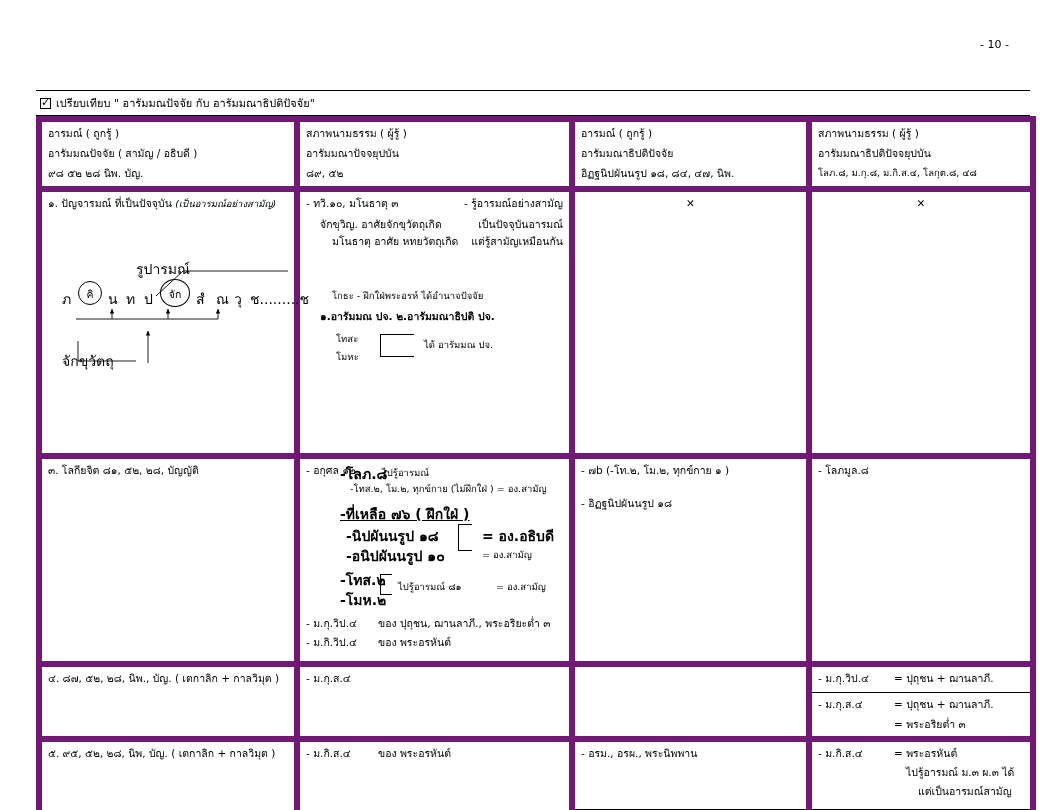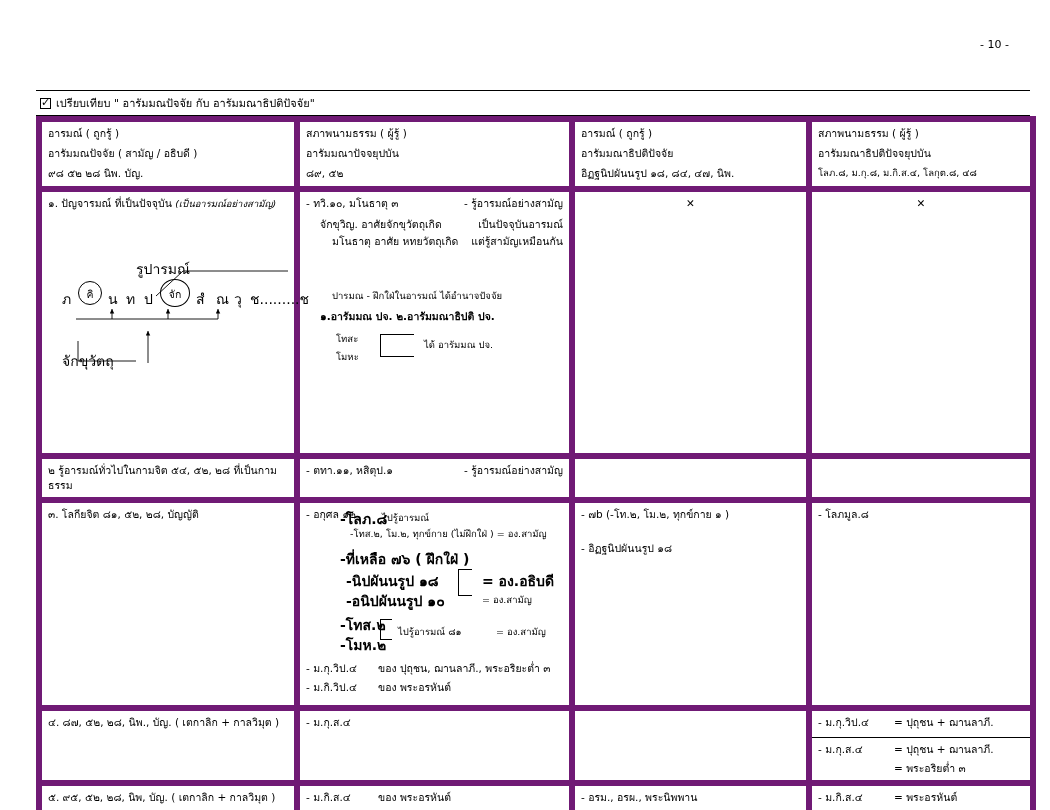--- a/index.html
+++ b/index.html
@@ -186,62 +186,51 @@
             <span>- รู้อารมณ์อย่างสามัญ</span>
           </div>
           <div class="two" style="margin-top:6px">
             <span class="ind1">จักขุวิญ. อาศัยจักขุวัตถุเกิด</span>
             <span>เป็นปัจจุบันอารมณ์</span>
           </div>
           <div class="two" style="margin-top:2px">
             <span class="ind2">มโนธาตุ อาศัย หทยวัตถุเกิด</span>
             <span>แต่รู้สามัญเหมือนกัน</span>
           </div>
-          <div style="margin-top:40px" class="ind2 small">ปารมณ - ฝึกใฝ่ในอารมณ์ ได้อำนาจปัจจัย</div>
+          <div style="margin-top:40px" class="ind2 small">โกธะ - ฝึกใฝ่พระอรห์ ได้อำนาจปัจจัย</div>
           <div style="margin-top:6px" class="ind1 b">๑.อารัมมณ ปจ.  ๒.อารัมมณาธิปติ ปจ.</div>
           <div style="margin-top:8px; position:relative; height:44px;">
             <span class="dg-small" style="left:30px; top:0px;">โทสะ</span>
             <span class="dg-small" style="left:30px; top:18px;">โมหะ</span>
             <span class="vline" style="left:74px; top:2px; height:22px;"></span>
             <span class="hline" style="left:74px; top:2px; width:34px;"></span>
             <span class="hline" style="left:74px; top:24px; width:34px;"></span>
             <span class="dg-small" style="left:118px; top:6px;">ได้ อารัมมณ ปจ.</span>
           </div>
         </div>
       </td>
 
       <td class="x-mark">✕</td>
       <td class="x-mark">✕</td>
     </tr>
 
-    <tr>
-      <td>๒ รู้อารมณ์ทั่วไปในกามจิต ๕๔, ๕๒, ๒๘ ที่เป็นกามธรรม</td>
-      <td>
-        <div class="two">
-          <span>- ตทา.๑๑,  หสิตุป.๑</span>
-          <span>- รู้อารมณ์อย่างสามัญ</span>
-        </div>
-      </td>
-      <td></td>
-      <td></td>
-    </tr>
 
     <tr>
       <td style="height:208px">๓. โลกียจิต ๘๑, ๕๒, ๒๘, บัญญัติ</td>
       <td>
         <div>- อกุศล ๑๒</div>
 
         <div style="position:relative; height:36px; margin-top:-14px;">
           <span class="dg-txt b" style="left:34px; top:0px;">-โลภ.๘</span>
           <span class="dg-small" style="left:76px; top:2px;">ไปรู้อารมณ์</span>
           <span class="dg-small" style="left:44px; top:18px;">-โทส.๒, โม.๒, ทุกข์กาย (ไม่ฝึกใฝ่ ) = อง.สามัญ</span>
         </div>
 
         <div style="position:relative; height:64px; margin-top:4px;">
-          <span class="dg-txt b" style="left:34px; top:0px;">-ที่เหลือ ๗๖ ( ฝึกใฝ่ )</span>
+          <span class="dg-txt b" style="left:34px; top:0px;text-decoration:underline;">-ที่เหลือ ๗๖ ( ฝึกใฝ่ )</span>
           <span class="dg-txt b" style="left:40px; top:22px;">-นิปผันนรูป ๑๘</span>
           <span class="dg-txt b" style="left:40px; top:42px;">-อนิปผันนรูป ๑๐</span>
           <span class="vline" style="left:152px; top:20px; height:26px;"></span>
           <span class="hline" style="left:152px; top:20px; width:14px;"></span>
           <span class="hline" style="left:152px; top:46px; width:14px;"></span>
           <span class="dg-txt b" style="left:176px; top:22px;">= อง.อธิบดี</span>
           <span class="dg-small" style="left:176px; top:44px;">= อง.สามัญ</span>
         </div>
 
         <div style="position:relative; height:44px; margin-top:2px;">

